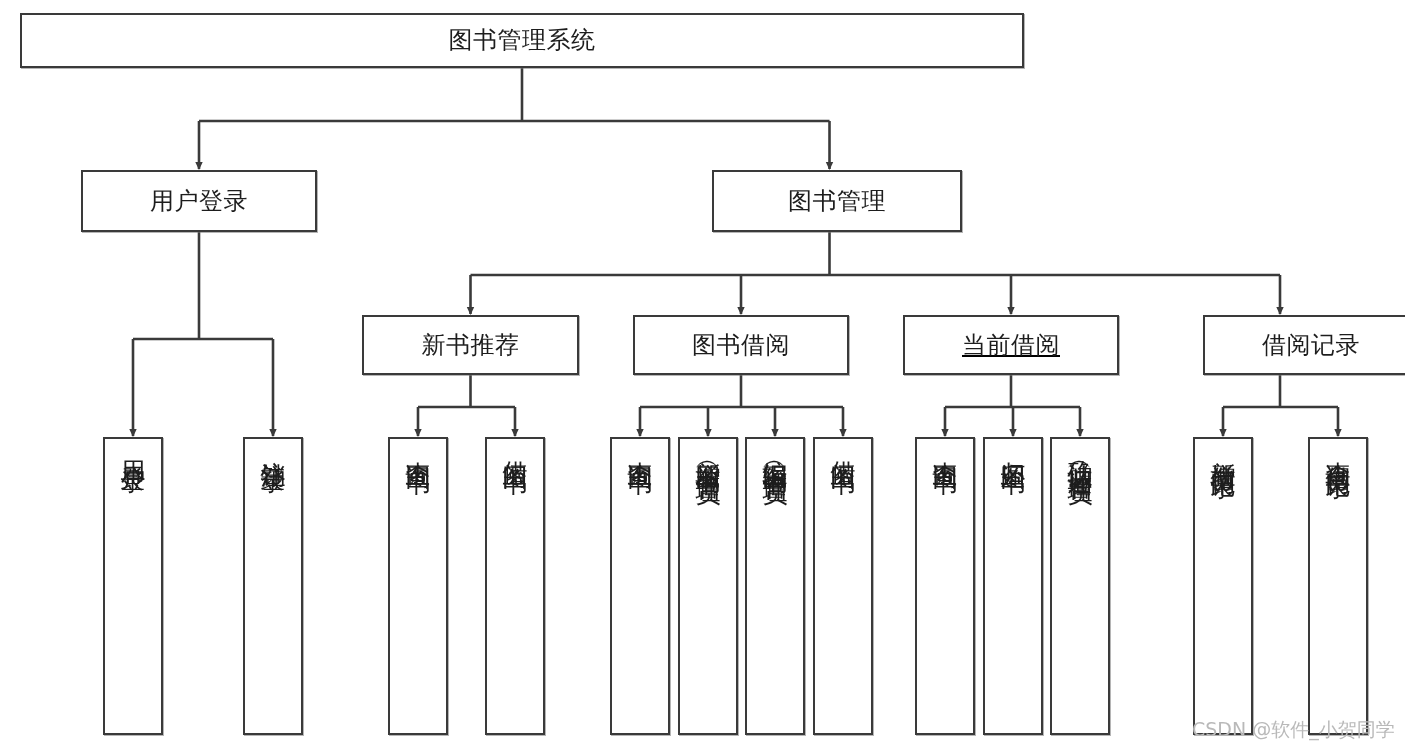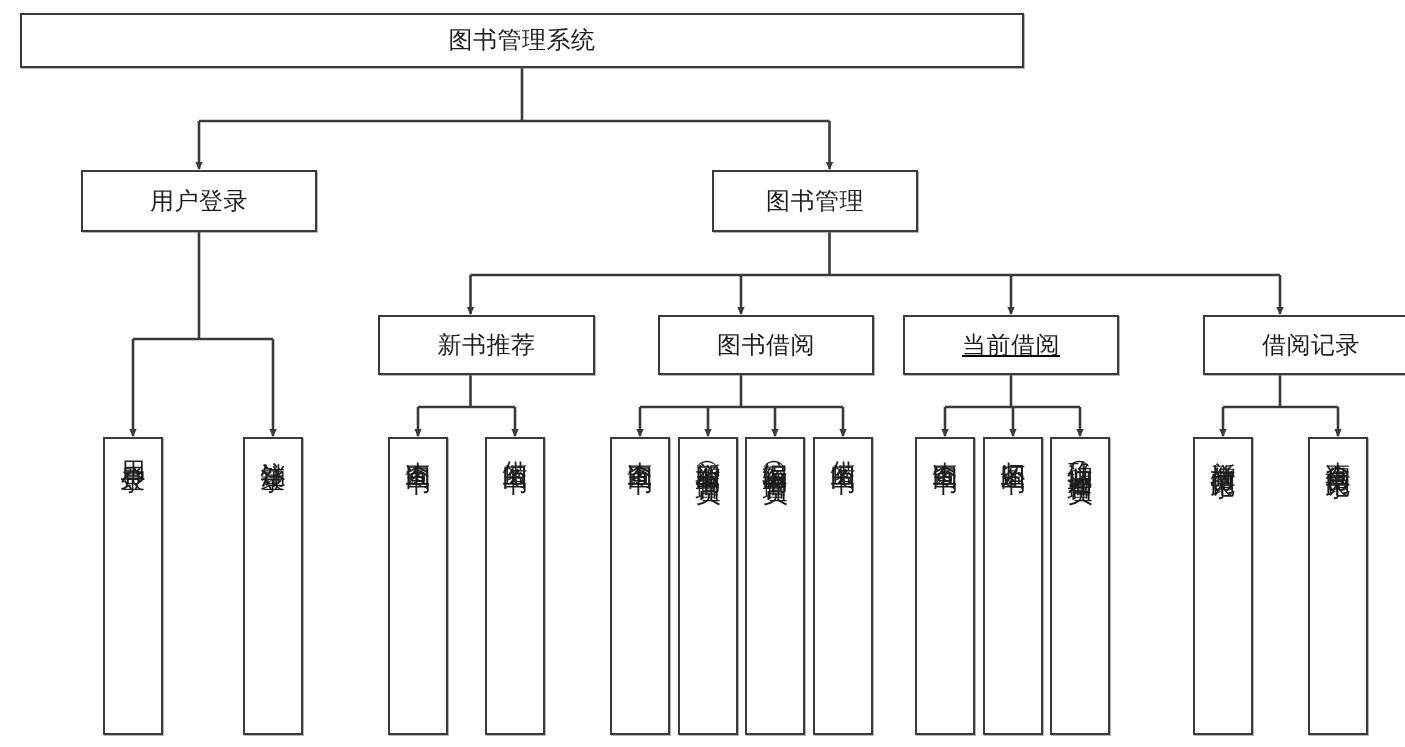--- a/index.html
+++ b/index.html
@@ -122,27 +122,27 @@
       </g>
   </svg>
 
   <div id="node-layer">
       <div class="node horiz root" style="left: 20px; top: 13px; width: 1004px; height: 55px;">
         <span class="node-label">图书管理系统</span>
       </div>
       <div class="node horiz" style="left: 81px; top: 170px; width: 236px; height: 62px;">
         <span class="node-label">用户登录</span>
       </div>
-      <div class="node horiz" style="left: 712px; top: 170px; width: 206px; height: 62px;">
+      <div class="node horiz" style="left: 712px; top: 170px; width: 250px; height: 62px;">
         <span class="node-label">图书管理</span>
       </div>
-      <div class="node horiz" style="left: 362px; top: 315px; width: 217px; height: 60px; margin-left: 16px;">
+      <div class="node horiz" style="left: 362px; top: 315px; width: 217px; height: 60px;">
         <span class="node-label">新书推荐</span>
       </div>
-      <div class="node horiz" style="left: 633px; top: 315px; width: 216px; height: 60px; margin-left: 25px;">
+      <div class="node horiz" style="left: 633px; top: 315px; width: 216px; height: 60px;">
         <span class="node-label">图书借阅</span>
       </div>
       <div class="node horiz" style="left: 903px; top: 315px; width: 216px; height: 60px; text-decoration: underline;">
         <span class="node-label">当前借阅</span>
       </div>
       <div class="node horiz" style="left: 1172px; top: 315px; width: 216px; height: 60px; margin-left: 31px;">
         <span class="node-label">借阅记录</span>
       </div>
       <div class="node vert" style="left: 103px; top: 437px; width: 60px; height: 298px;">
         <span class="node-label">用户登录</span>
@@ -178,13 +178,14 @@
         <span class="node-label">确认归还（管理员）</span>
       </div>
       <div class="node vert" style="left: 1193px; top: 437px; width: 60px; height: 298px;">
         <span class="node-label">新增借阅记录</span>
       </div>
       <div class="node vert" style="left: 1308px; top: 437px; width: 60px; height: 298px;">
         <span class="node-label">查询借阅记录</span>
       </div>
     </div>
 
+  <div class="watermark" style="left: 1192px; top: 717px;">CSDN @软件_小贺同学</div>
 </div>
 
 </body></html>

